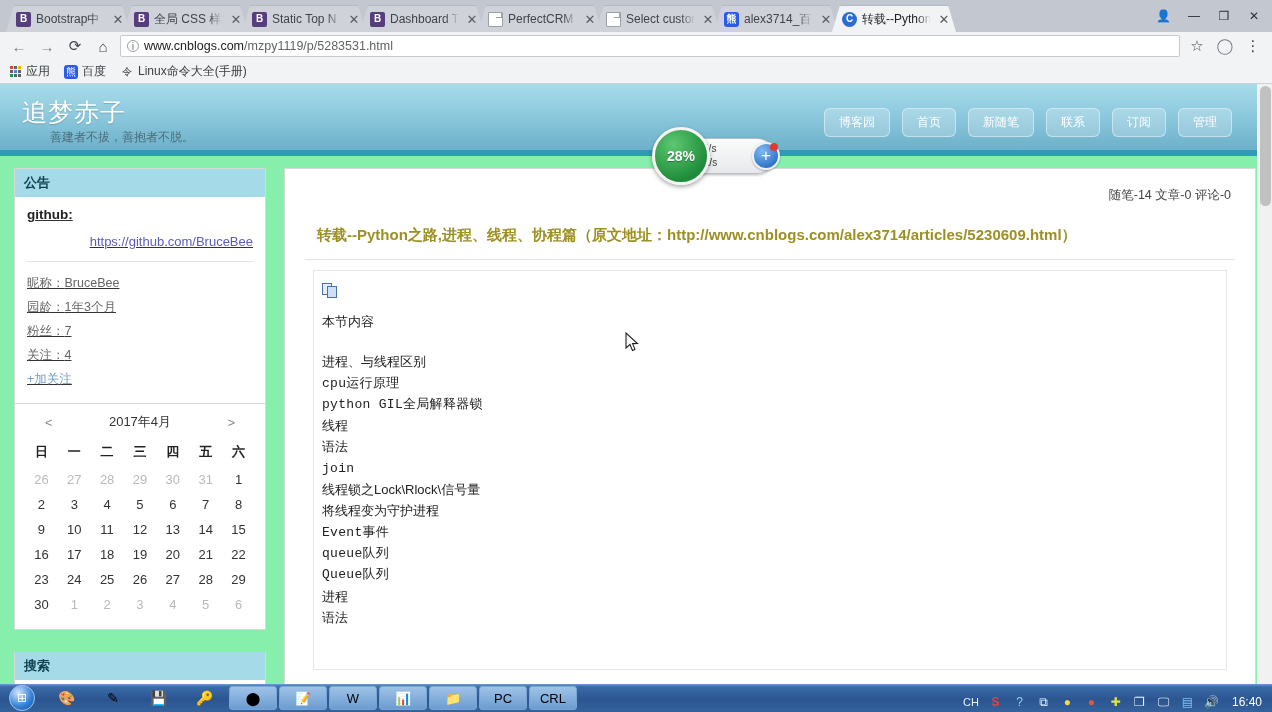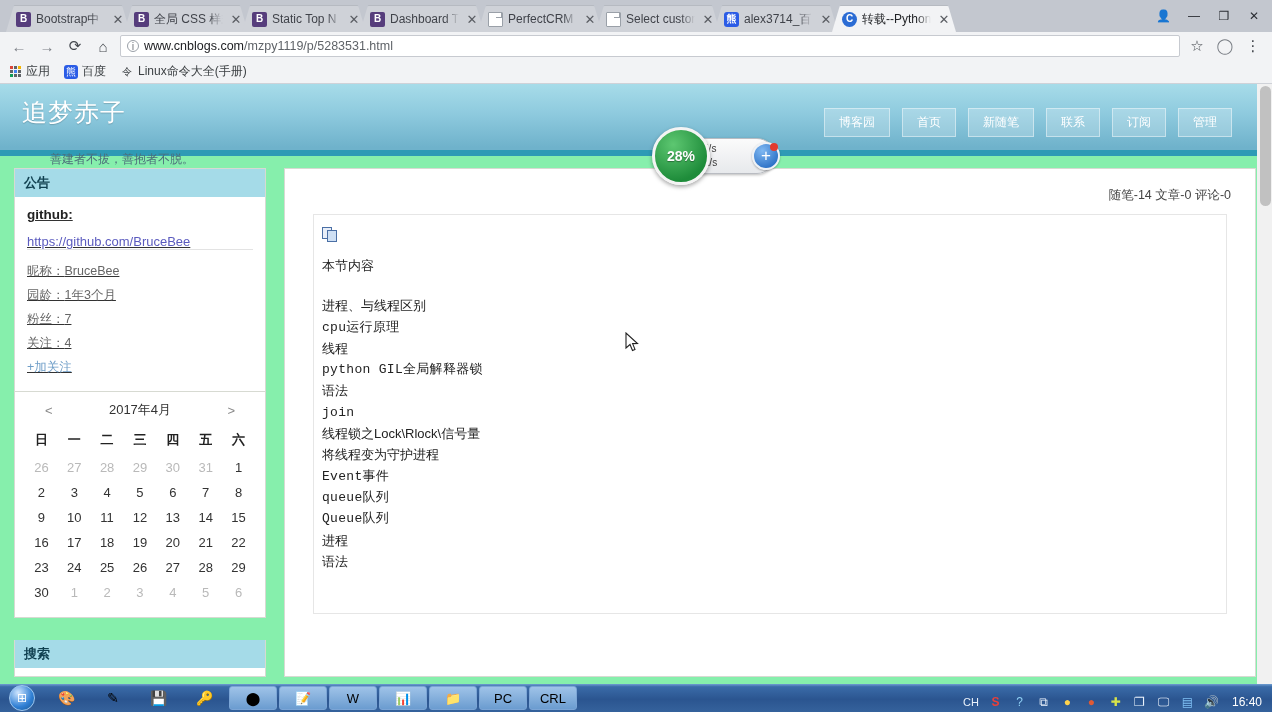--- a/index.html
+++ b/index.html
@@ -83,34 +83,34 @@
 
   
   #viewport { height: 600px; background: #86efac; overflow: hidden; position: relative; }
 
   #blog-header {
     height: 72px; background: linear-gradient(180deg, #a7dce9 0%, #8ecade 45%, #6fb2cb 96%);
     border-bottom: 6px solid #2e9ab5; position: relative; padding: 12px 0 0 22px;
   }
   #blog-title { font-size: 25px; color: #ffffff; font-weight: normal; letter-spacing: 1px;
                 text-shadow: 0 1px 1px rgba(0,0,0,.18); }
-  #blog-sub { font-size: 12px; color: #4c6d7a; margin: 22px 0 0 28px; }
+  #blog-sub { font-size: 12px; color: #4c6d7a; margin: 0 0 0 28px; }
   #blog-nav { position: absolute; right: 40px; top: 24px; display: flex; gap: 12px; }
   .navbtn {
     background: rgba(255,255,255,.22); border: 1px solid rgba(255,255,255,.45);
-    color: #ffffff; font-size: 12px; padding: 5px 14px; border-radius: 0; white-space: nowrap;
+    color: #ffffff; font-size: 12px; padding: 5px 14px; border-radius: 6px; white-space: nowrap;
   }
 
   #cols { display: flex; padding: 12px 16px 0 14px; gap: 18px; }
   #sidebar { width: 252px; flex: none; background: #fff; border: 1px solid #d7dad2; }
   .side-head { background: #a5dbe8; color: #0f3f4f; font-weight: bold; font-size: 13px; padding: 5px 9px; }
   .side-body { padding: 10px 12px 12px; font-size: 12.5px; color: #333; text-decoration: underline; }
   .gh-label { font-weight: bold; color: #222; font-size: 13.5px; margin-bottom: 12px; }
-  .gh-link { color: #5b5bbf; font-size: 13px; display: block; padding-bottom: 0;
-             border-bottom: 1px solid #e3e3e3; margin-bottom: 9px; }
+  .gh-link { color: #5b5bbf; font-size: 13px; display: block; padding-bottom: 12px;
+             border-bottom: 1px solid #e3e3e3; margin-bottom: 9px; text-align: right; }
   .stat { color: #555; line-height: 24px; }
   .stat span { color: #666; }
   .follow { color: #6f9ec8; line-height: 24px; }
 
   #calendar { background: #fff; border: 1px solid #d7dad2; border-top: none; padding: 9px 10px 12px; }
   .cal-top { display: flex; align-items: center; justify-content: space-between;
              font-size: 13px; color: #333; padding: 0 20px 6px; }
   .cal-arrow { color: #8a8a8a; }
   table.cal { width: 100%; border-collapse: collapse; font-size: 13px; }
   table.cal th { font-weight: bold; color: #222; padding: 6px 0; }
@@ -413,31 +413,32 @@
           <div class="srow">
             
             
           </div>
 
         </div>
       </div>
 
       <div id="main">
         <div id="post-stats">随笔-14  文章-0  评论-0</div>
+        <div id="post-title">转载--Python之路,进程、线程、协程篇（原文地址：http://www.cnblogs.com/alex3714/articles/5230609.html）</div>
         <div id="post-body">
           <div class="copy-ico">
               <i></i>
               <b></b>
             </div>
           <div class="line">本节内容</div>
           <div class="gap"></div>
           <div class="line">进程、与线程区别</div>
           <div class="line mono">cpu运行原理</div>
+          <div class="line mono">python GIL全局解释器锁</div>
           <div class="line">线程</div>
-          <div class="line mono">python GIL全局解释器锁</div>
           <div class="line">语法</div>
           <div class="line mono">join</div>
           <div class="line">线程锁之Lock\Rlock\信号量</div>
           <div class="line">将线程变为守护进程</div>
           <div class="line mono">Event事件</div>
           <div class="line mono">queue队列</div>
           <div class="line mono">Queue队列</div>
           <div class="line">进程</div>
           <div class="line">语法</div>
         </div>

